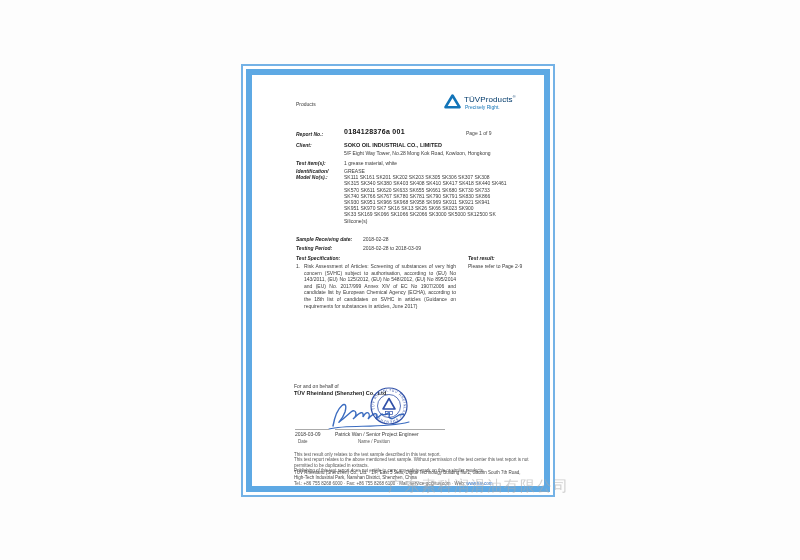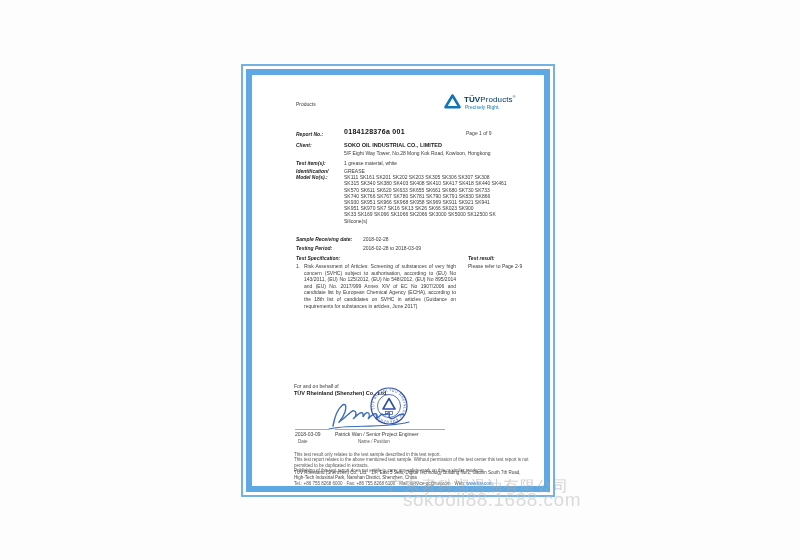--- a/index.html
+++ b/index.html
@@ -12,21 +12,21 @@
               border:6px solid #5ea9e4;background:#ffffff;}
   .content{position:absolute;left:11px;top:11px;width:292px;height:411px;}
   .abs{position:absolute;}
   .lbl{font-style:italic;font-weight:bold;font-size:5px;color:#222;line-height:6px;}
   .val{font-size:5px;color:#3a3a3a;line-height:6px;}
   .val-b{font-size:5.5px;font-weight:bold;color:#1a1a1a;line-height:6px;}
   .tiny{font-size:4.5px;color:#555;line-height:5.2px;}
   .models div{font-size:5px;color:#3a3a3a;line-height:6.2px;white-space:nowrap;}
   .spec-par{font-size:5px;color:#3a3a3a;line-height:6.6px;text-align:justify;}
   .logo-brand{font-size:8px;color:#003a6b;letter-spacing:0.1px;white-space:nowrap;}
-  .logo-brand b{font-weight:bold;}
+  .logo-brand b{font-weight:normal;}
   .logo-tag{font-size:5px;color:#1274b8;}
   .pageno{font-size:5px;color:#444;}
   .wm1{position:absolute;left:388px;top:469px;font-size:15px;letter-spacing:1.5px;
        color:rgba(170,170,170,0.55);white-space:nowrap;font-weight:normal;margin-top:8px;}
   .wm2{position:absolute;left:403px;top:489px;font-size:19px;letter-spacing:0.5px;
        color:rgba(195,195,195,0.6);white-space:nowrap;}
   .sig-underline{border-top:1px solid #aaa;}
   .link{color:#2a6fc9;}
   .footnote{font-size:4.5px;color:#555;line-height:5.4px;}
 </style>
@@ -127,15 +127,14 @@
         </div>
         <div class="abs footnote" style="left:31px;top:395px;width:255px;">
           <span>Tel.: +86 755 8268 6000 · Fax: +86 755 8268 6100 · Mail: service-gc@tuv.com · Web: </span><span class="link">www.tuv.com</span>
         </div>
 
       </div>
     </div>
   </div>
 
   <div class="wm1">广东索科润滑油有限公司</div>
-  <div class="wm2">sokooil88.1688.com</div>
 
 </div>
 
 </body></html>

